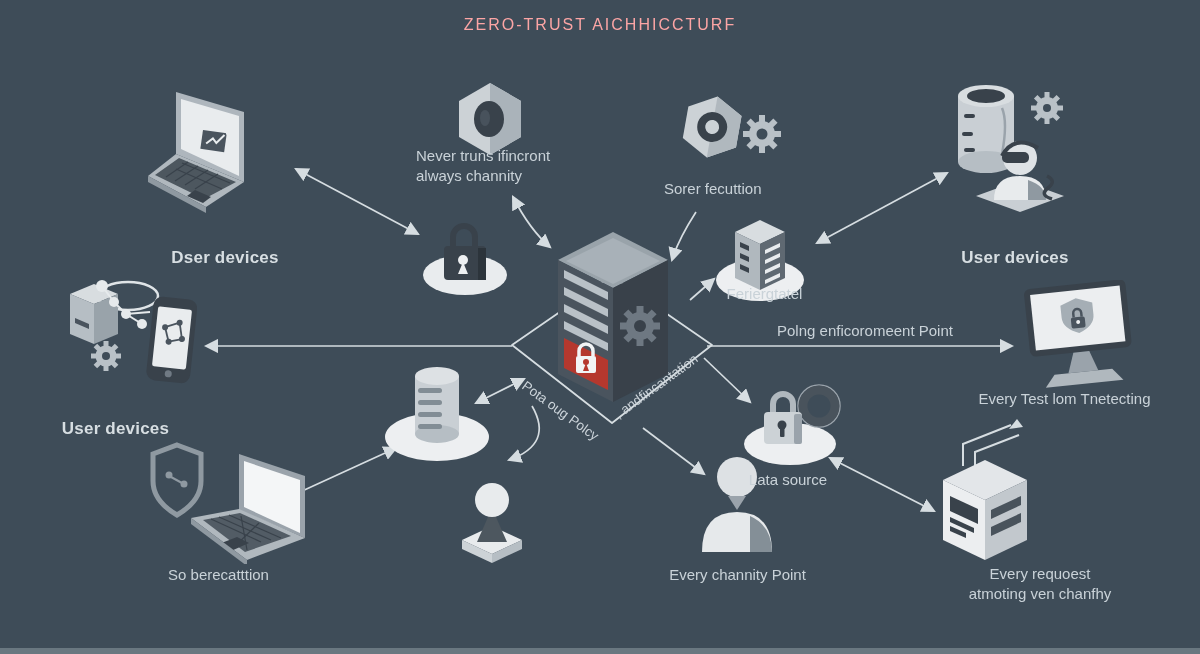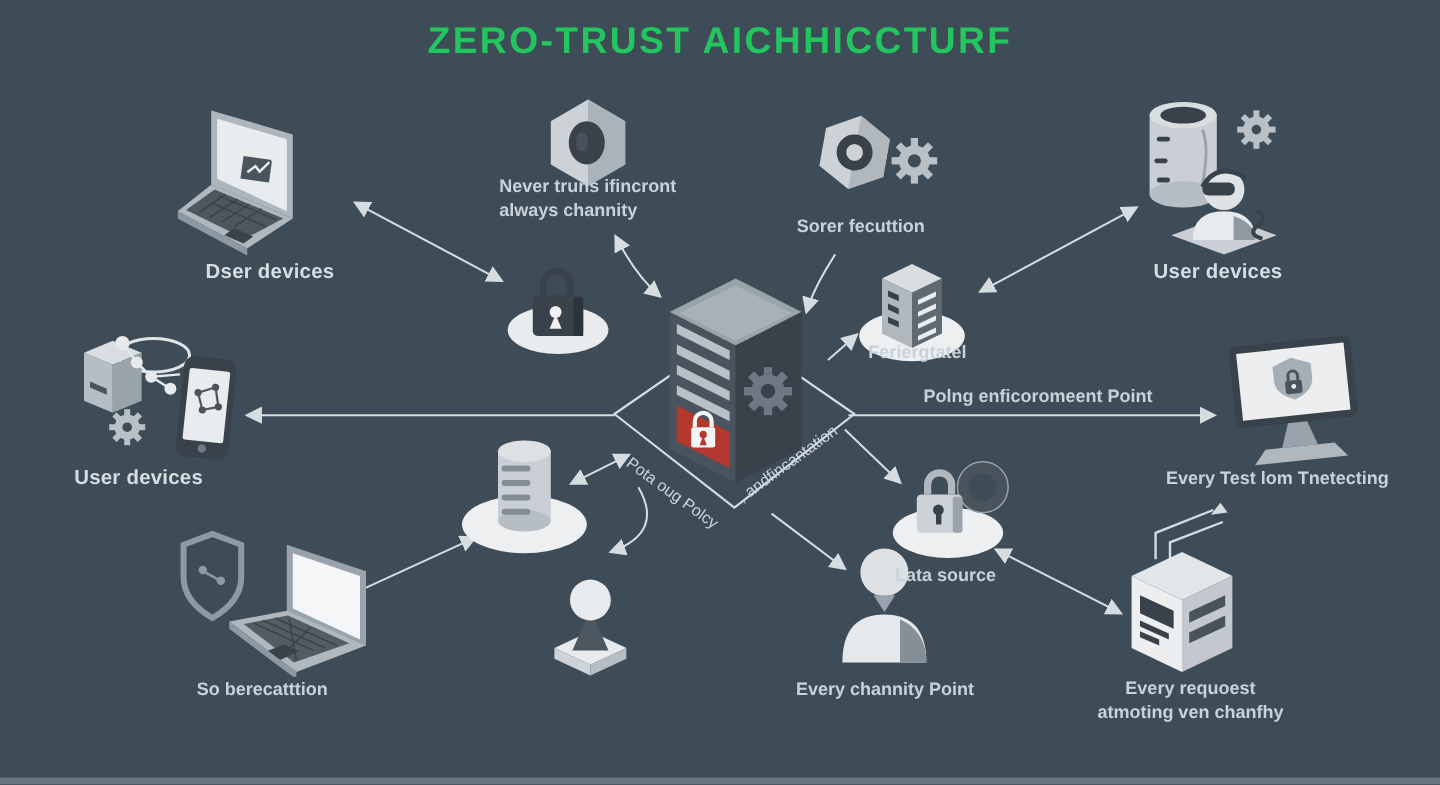--- a/index.html
+++ b/index.html
@@ -3,30 +3,30 @@
 <meta charset="utf-8">
 <style>
   html,body{margin:0;padding:0;background:#2f3842;}
   .canvas{
     position:relative;width:1200px;height:654px;overflow:hidden;
     background:#3e4c58;
     font-family:"Liberation Sans", sans-serif;
   }
   .title{
     position:absolute;left:0;right:0;top:16px;text-align:center;
-    color:#22c55e;font-size:31px;font-weight:700;letter-spacing:2px;
+    color:#fca5a5;font-size:16px;font-weight:400;letter-spacing:2px;
   }
   .arrows{position:absolute;left:0;top:0;z-index:1;}
   .icon{position:absolute;z-index:2;}
   .node-label{
     position:absolute;z-index:3;color:#d7dee2;font-size:17px;font-weight:600;
-    text-align:center;letter-spacing:.2px;
+    text-align:center;letter-spacing:.2px;margin-top:31px;
   }
   .caption{
-    position:absolute;z-index:3;color:#c9d2d8;font-size:15px;font-weight:700;
+    position:absolute;z-index:3;color:#c9d2d8;font-size:15px;font-weight:400;
     text-align:center;line-height:20px;
   }
   .caption.left-align{text-align:left;}
   .diag{
     position:absolute;z-index:3;color:#ccd4da;font-size:13.5px;white-space:nowrap;
   }
   .bottom-strip{
     position:absolute;left:0;bottom:0;width:100%;height:6px;
     background:#8d9aa3;opacity:.55;z-index:4;
   }
@@ -315,21 +315,21 @@
     <polygon points="10,62 52,82 52,142 10,122" fill="#eceef0"></polygon>
     <polygon points="94,62 52,82 52,142 94,122" fill="#c2c8cd"></polygon>
     <polygon points="17,78 45,91 45,106 17,93" fill="#39424b"></polygon>
     <polygon points="17,99 41,110 41,115 17,104" fill="#39424b"></polygon>
     <polygon points="17,108 33,115 33,120 17,113" fill="#39424b"></polygon>
     <g fill="#49535c">
       <polygon points="58,92 88,78 88,87 58,101"></polygon>
       <polygon points="58,109 88,95 88,104 58,118"></polygon>
     </g>
   </svg>
-  <div class="caption" style="left:903px;top:564px;width:178px">
+  <div class="caption" style="left:951px;top:564px;width:178px">
     <span style="display:block">Every requoest</span>
     <span style="display:block">atmoting ven chanfhy</span>
   </div>
 
   <svg class="icon" style="left:146px;top:440px" width="62" height="85" viewBox="0 0 62 85">
     <path d="M31,5 L55,14 V41 Q55,61 31,75 Q7,61 7,41 V14 Z" fill="none" stroke="#8f99a1" stroke-width="5"></path>
     <path d="M25,37 L36,43" stroke="#8f99a1" stroke-width="2"></path>
     <circle cx="23" cy="35" r="3.5" fill="#8f99a1"></circle>
     <circle cx="38" cy="44" r="3.5" fill="#8f99a1"></circle>
   </svg>

